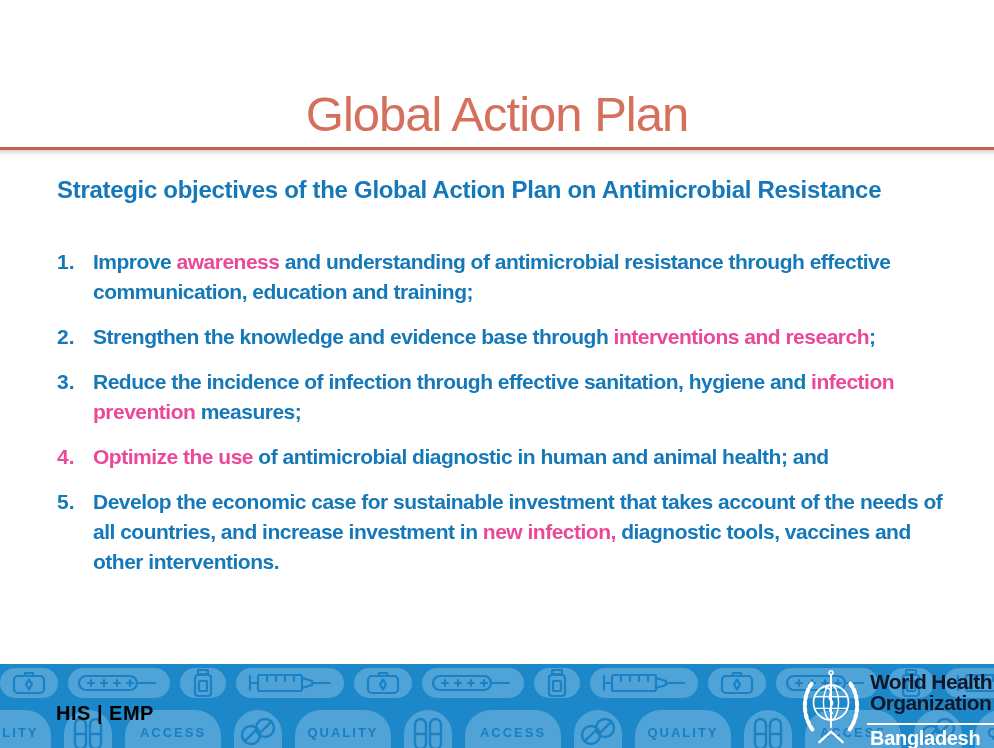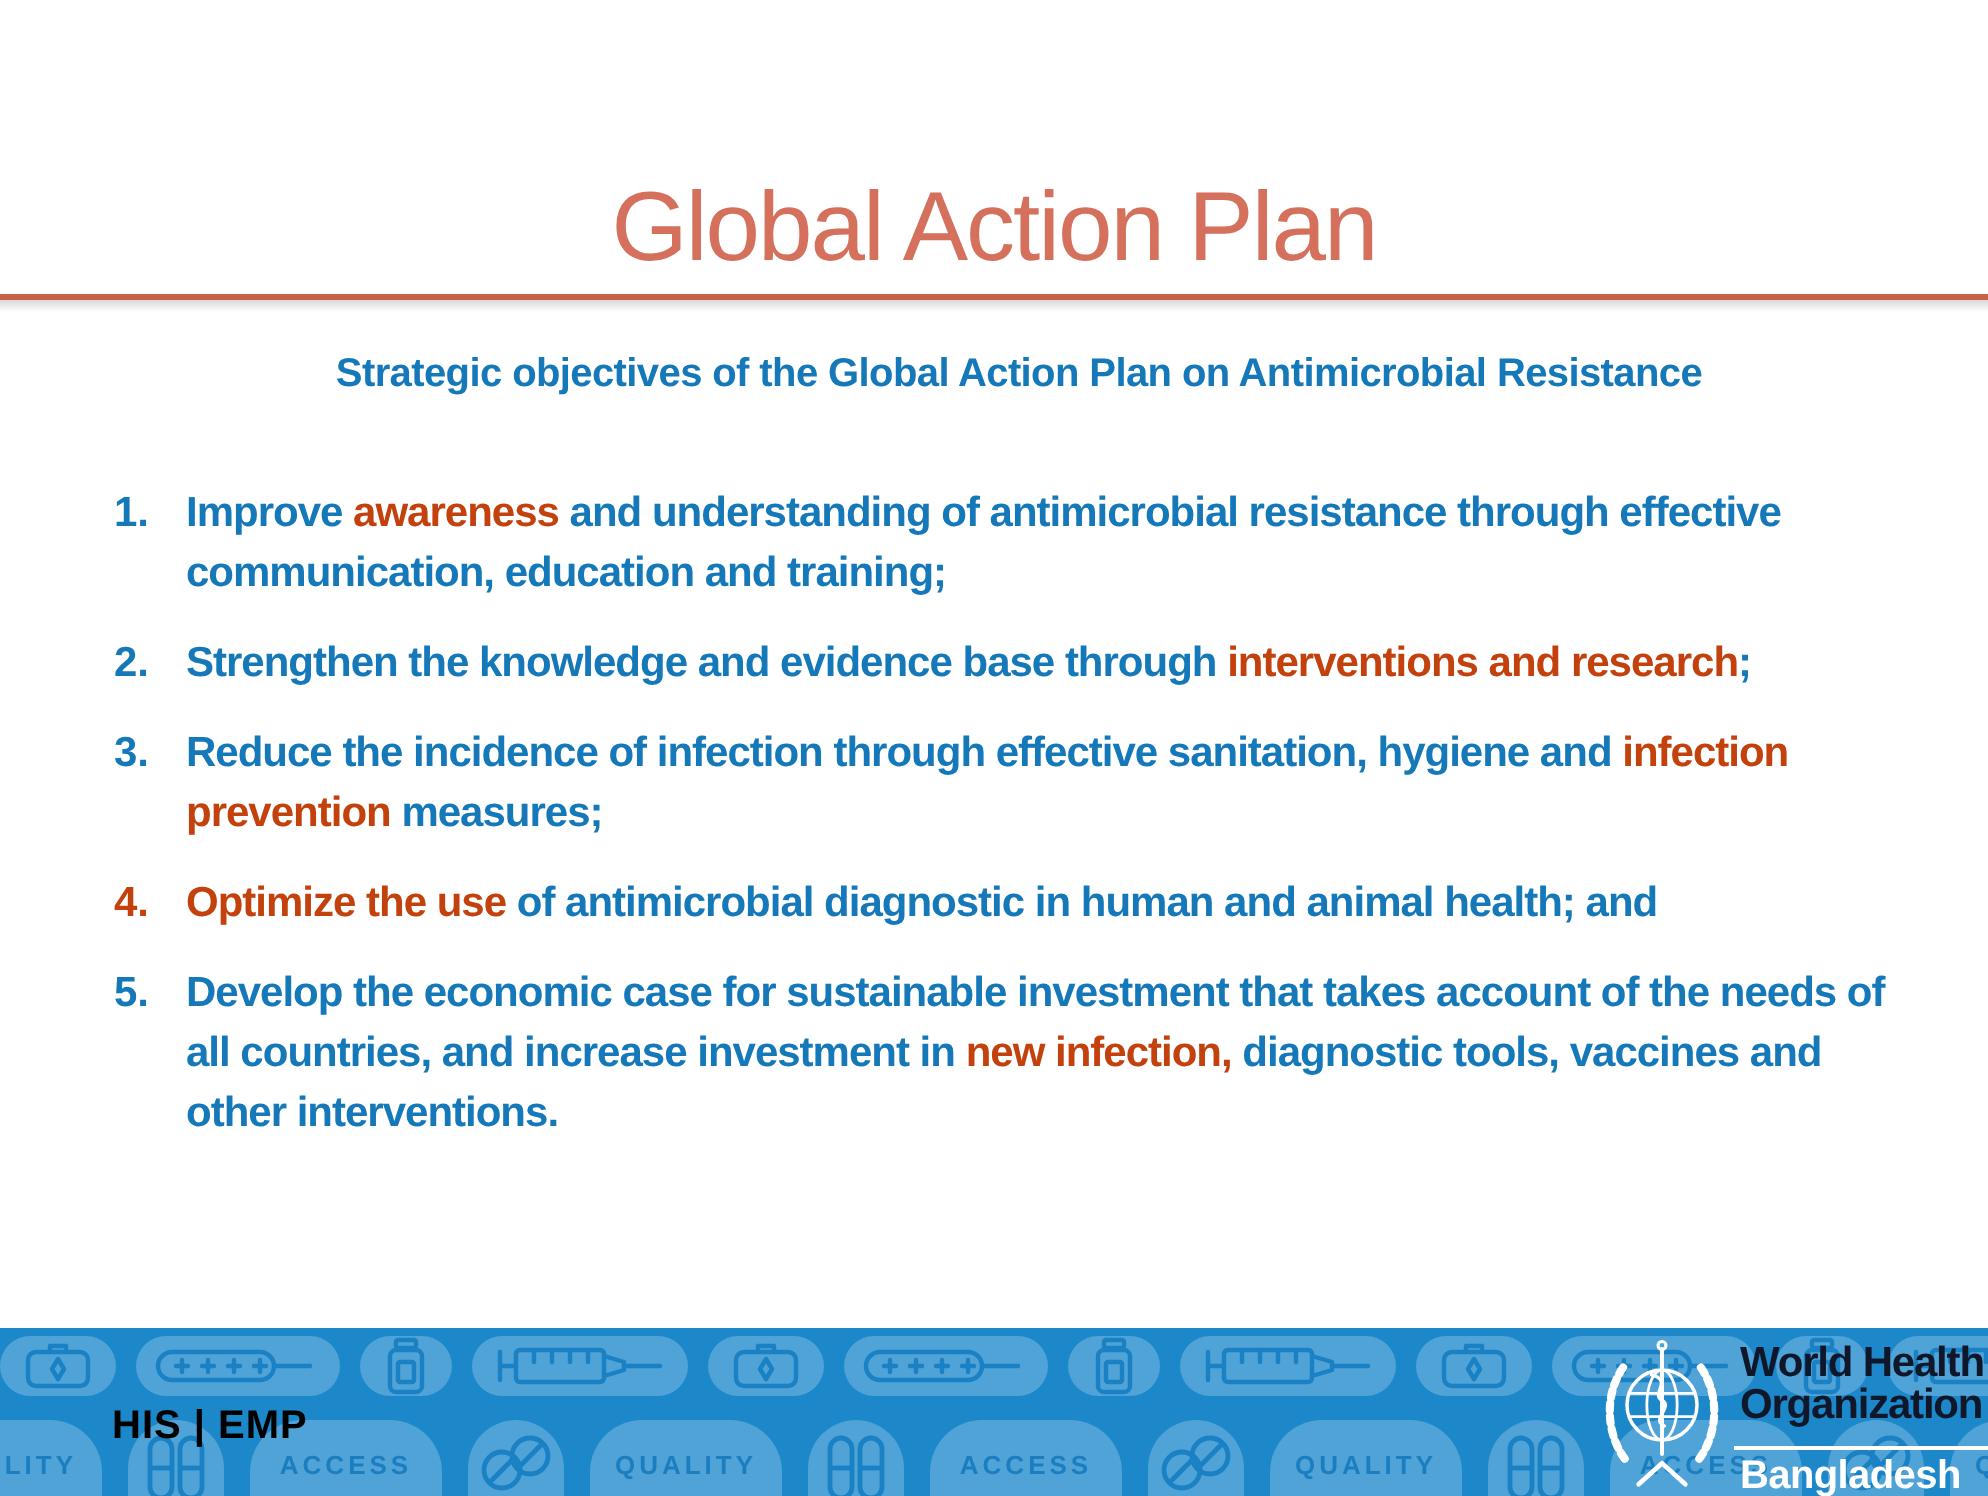--- a/index.html
+++ b/index.html
@@ -10,25 +10,25 @@
   
   .title{
     position:absolute;top:54px;left:0;width:100%;text-align:center;
     font-size:49px;font-weight:400;letter-spacing:-1px;color:#D4705C;margin-top:32px;
   }
   .rule{position:absolute;top:147px;left:0;width:100%;height:3px;background:#C9604A;}
   .rule-shadow{position:absolute;top:150px;left:0;width:100%;height:6px;
     background:linear-gradient(to bottom,#d8d8d8,rgba(255,255,255,0));}
   
   .content{position:absolute;left:57px;top:176px;width:905px;color:#1578B8;}
-  .subtitle{font-size:20px;font-weight:700;letter-spacing:-0.3px;margin:0 0 43px 0;text-align:center;}
+  .subtitle{font-size:24px;font-weight:700;letter-spacing:-0.3px;margin:0 0 43px 0;}
   .obj-item{display:flex;margin-bottom:15px;}
   .obj-num{flex:0 0 36px;font-size:21px;font-weight:700;line-height:30px;}
   .obj-text{flex:1;font-size:21px;font-weight:700;line-height:30px;letter-spacing:-0.5px;max-width:885px;}
-  .red{color:#c2410c;}
+  .red{color:#ec4899;}
   
   .footer{
     position:absolute;left:0;bottom:0;width:994px;height:84px;
     background:#1C87C9;overflow:hidden;
   }
   .pat-row{position:absolute;display:flex;gap:10px;}
   .pat-row1{top:4px;left:0;}
   .pat-row2{top:46px;left:-45px;gap:13px;}
   .stadium{
     background:#50A3D7;border-radius:26px;flex:0 0 auto;

